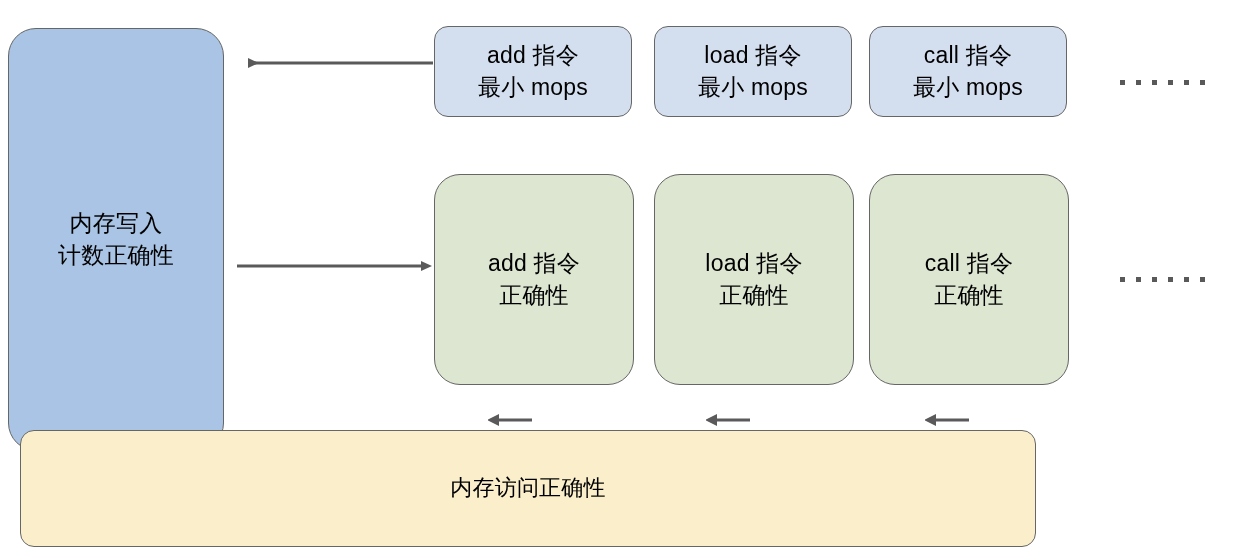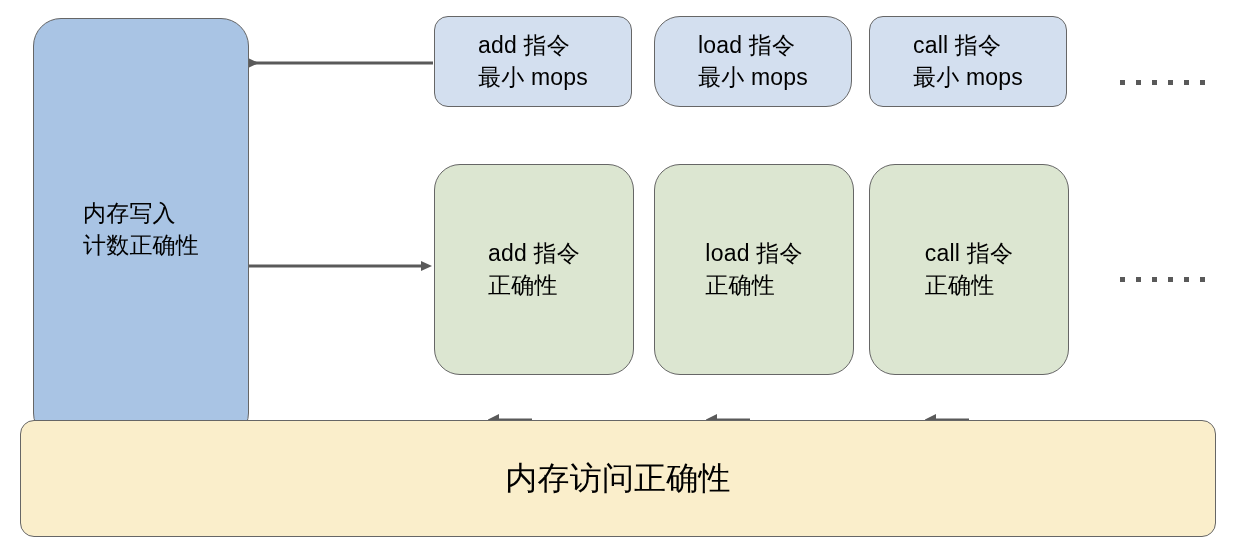--- a/index.html
+++ b/index.html
@@ -17,28 +17,29 @@
     background: #ffffff;
     overflow: hidden;
   }
   .node {
     position: absolute;
     box-sizing: border-box;
     border: 1.6px solid #666666;
     display: flex;
     align-items: center;
     justify-content: center;
-    text-align: left;
+    text-align: center;
     color: #000000;
     line-height: 1.38;
     white-space: pre-line;
     letter-spacing: 0.2px;
+    margin-top: 10px;
   }
   .node-blue {
-    left: 33px;
+    left: 8px;
     top: 18px;
     width: 216px;
     height: 423px;
     background: #a9c4e4;
     border-radius: 28px;
     font-size: 23px;
   }
   .node-lightblue {
     top: 16px;
     width: 198px;
@@ -51,28 +52,28 @@
     top: 164px;
     width: 200px;
     height: 211px;
     background: #dce6d1;
     border-radius: 26px;
     font-size: 23px;
   }
   .node-yellow {
     left: 20px;
     top: 420px;
-    width: 1196px;
+    width: 1016px;
     height: 117px;
     background: #faeecb;
     border-radius: 14px;
-    font-size: 32px;
+    font-size: 22px;
   }
   .col-1 { left: 434px; }
-  .col-2 { left: 654px; border-radius: 26px; }
+  .col-2 { left: 654px; }
   .col-3 { left: 869px; }
 
   .ellipsis {
     position: absolute;
     display: flex;
     gap: 11px;
     align-items: center;
   }
   .ellipsis span {
     display: block;

